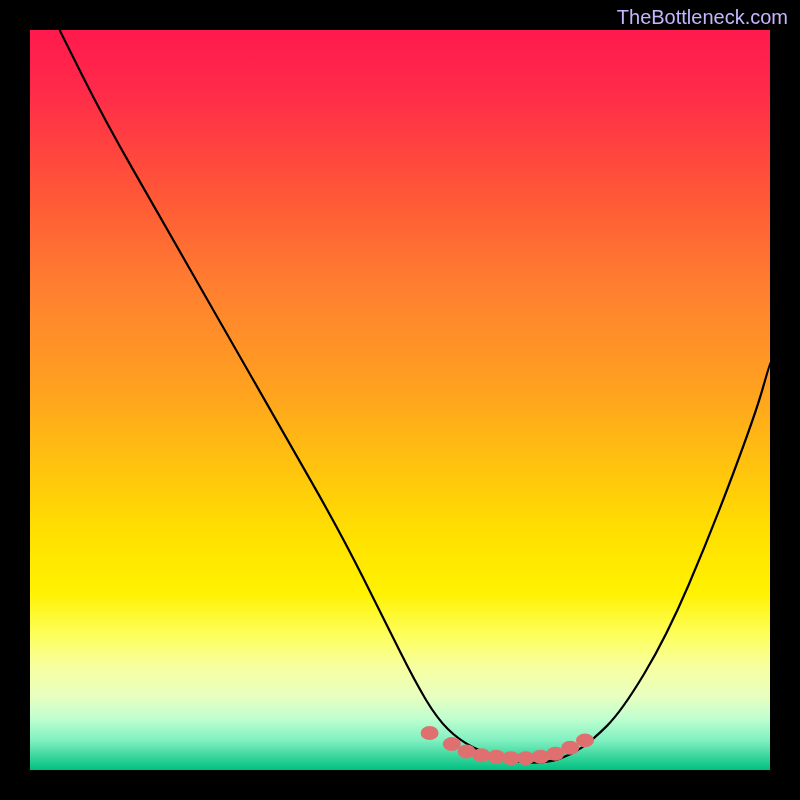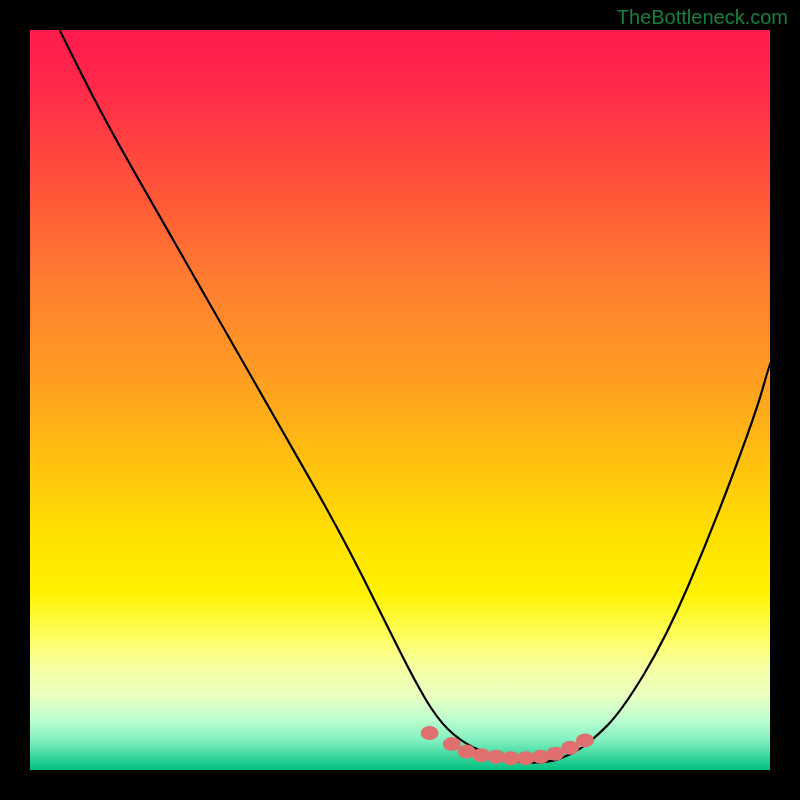--- a/index.html
+++ b/index.html
@@ -8,21 +8,21 @@
     height: 800px;
     background: #000;
     position: relative;
     overflow: hidden;
     font-family: Arial, sans-serif;
   }
   .watermark {
     position: absolute;
     top: 6px;
     right: 12px;
-    color: #15803d;
+    color: #c4b5fd;
     font-size: 20px;
     z-index: 10;
   }
   .plot-area {
     position: absolute;
     left: 30px;
     top: 30px;
     width: 740px;
     height: 740px;
     background: linear-gradient(to bottom,

